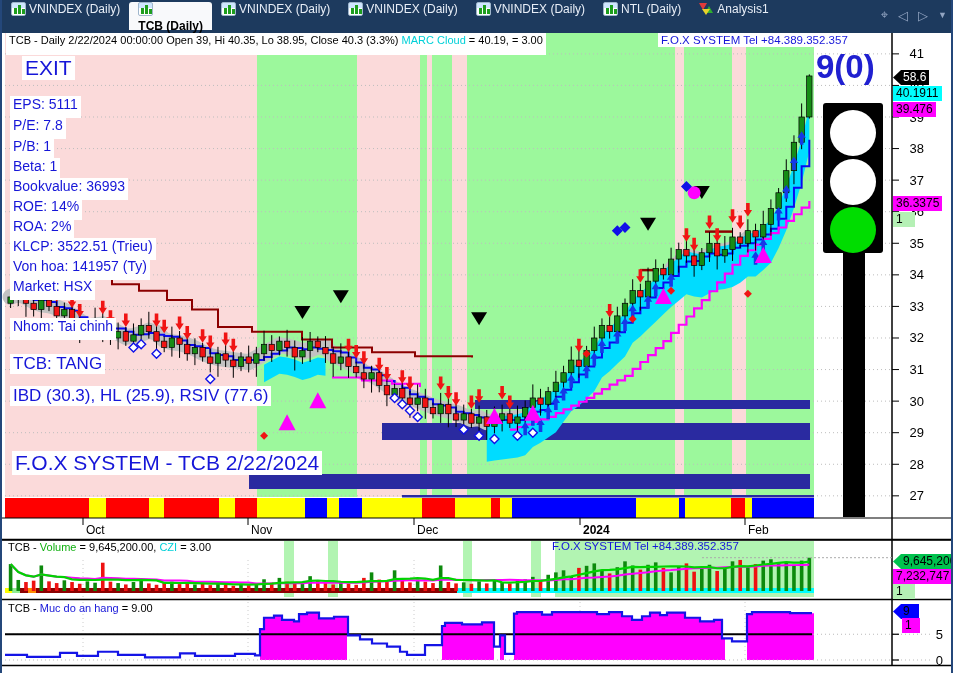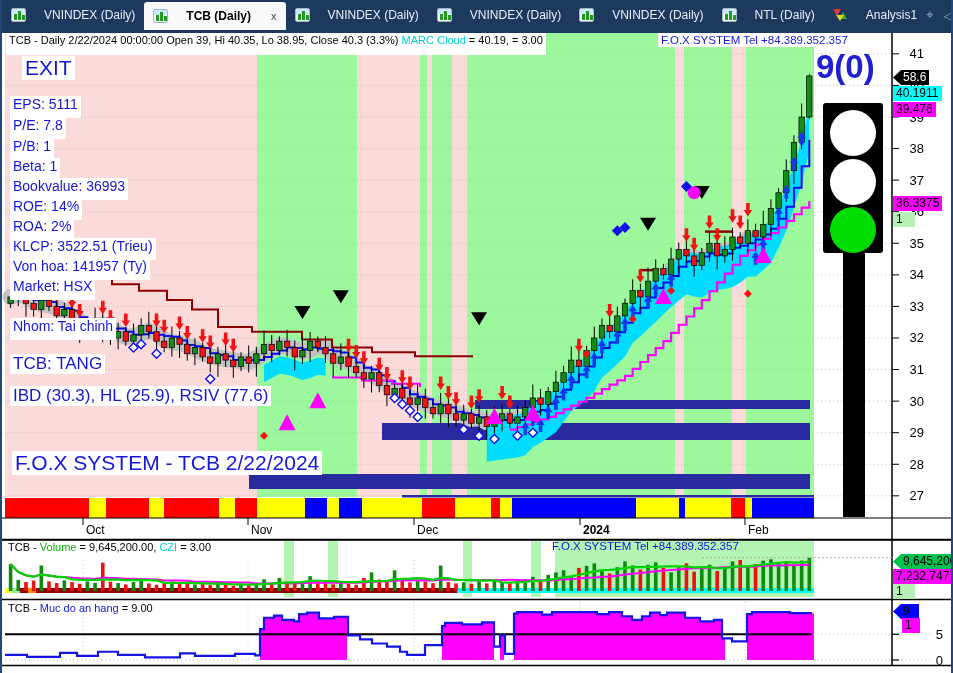--- a/index.html
+++ b/index.html
@@ -3,23 +3,23 @@
 <meta charset="utf-8">
 <style>
   html,body{margin:0;padding:0;background:#d7d7d7;}
   *{box-sizing:border-box;}
   #app{position:relative;width:953px;height:673px;background:#ffffff;
        font-family:"Liberation Sans",sans-serif;overflow:hidden;
        border-left:2px solid #24477a;border-right:2px solid #24477a;}
   
   #tabbar{position:absolute;left:0;top:0;width:953px;height:33px;background:#1d3a5e;
           display:flex;align-items:flex-start;padding-top:2px;}
-  .tab{height:26px;display:flex;align-items:center;gap:18px;padding:0 9px;
+  .tab{height:26px;display:flex;align-items:flex-start;gap:3px;padding:0 9px;
        color:#e8eef7;font-size:12px;white-space:nowrap;cursor:default;}
-  .tab.active{background:#f8f9fb;color:#000;font-weight:bold;border-radius:3px 3px 0 0;height:28px;}
+  .tab.active{background:#f8f9fb;color:#000;font-weight:bold;border-radius:3px 3px 0 0;height:28px;flex-direction:column;}
   .tab .close{color:#444;font-weight:normal;font-size:11px;margin-left:2px;}
   .ticon{width:15px;height:14px;border-radius:2px;background:linear-gradient(#cfe6ff 0 45%,#ffffff 45% 100%);
          position:relative;overflow:hidden;border:1px solid #9fb6cc;flex:0 0 auto;}
   .ticon i{position:absolute;bottom:1px;width:3px;background:#1e9e1e;}
   .ticon i:nth-child(1){left:2px;height:6px;}
   .ticon i:nth-child(2){left:6px;height:9px;}
   .ticon i:nth-child(3){left:10px;height:5px;}
   .aicon{width:15px;height:14px;position:relative;flex:0 0 auto;}
   .aicon b{position:absolute;width:0;height:0;border-left:4px solid transparent;border-right:4px solid transparent;}
   .aicon b:nth-child(1){left:0;top:1px;border-top:7px solid #e03a3a;}

